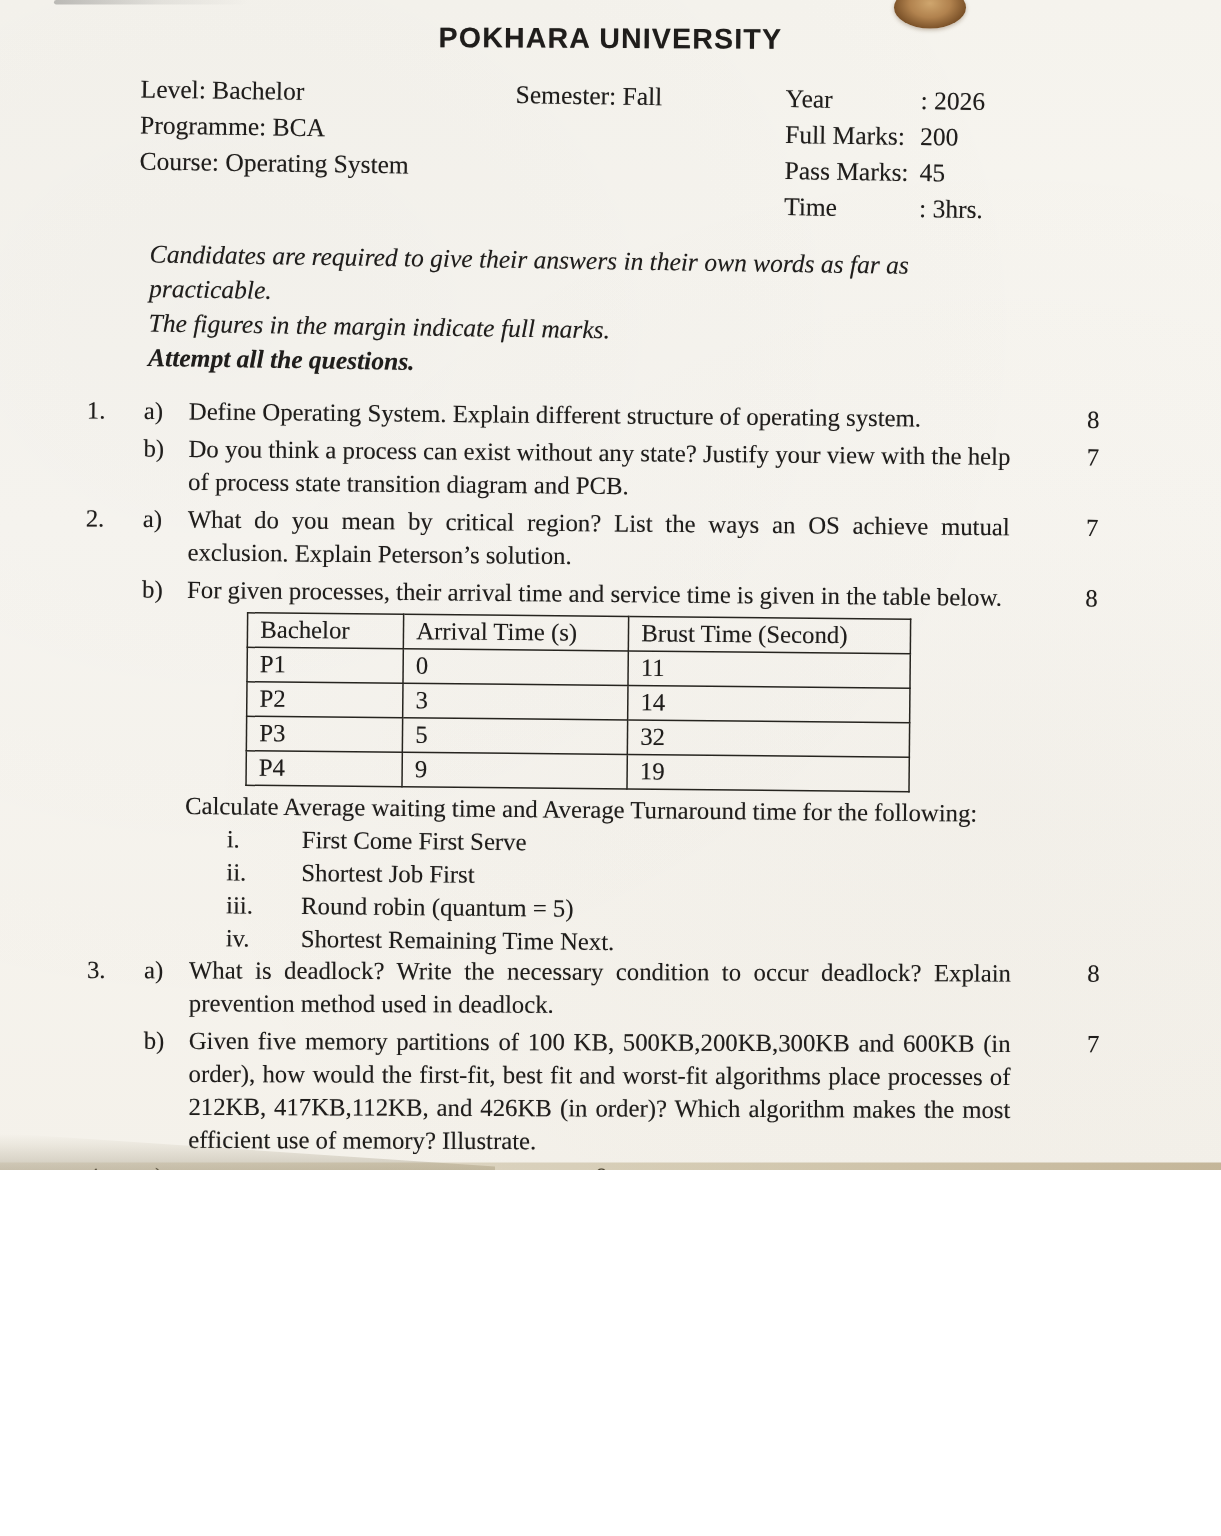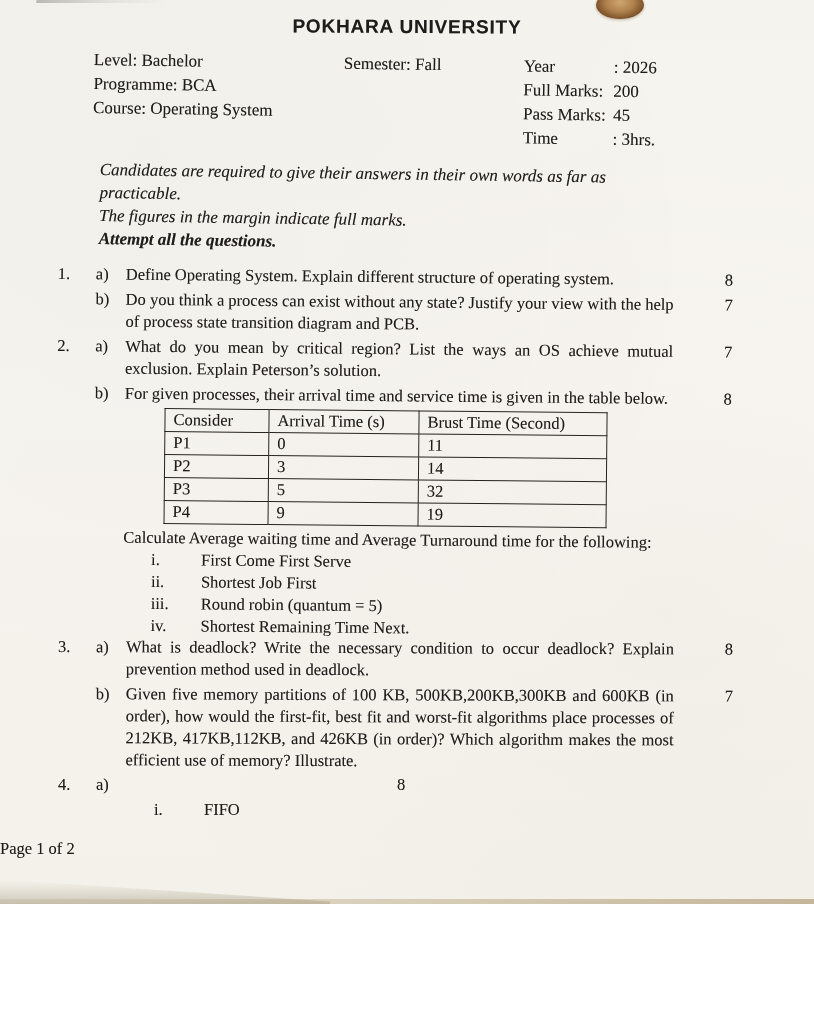--- a/index.html
+++ b/index.html
@@ -1,18 +1,18 @@
 <!DOCTYPE html>
 <html><head>
 <meta charset="utf-8">
 <style>
   html,body{margin:0;padding:0;}
   .page{
     position:relative;
-    width:814px;height:904px;
+    width:814px;height:780px;
     overflow:hidden;
     color:#1f1d1b;
     font-family:"Liberation Serif", serif;
     background:
       radial-gradient(ellipse at 18% 28%, rgba(0,0,0,0.02), transparent 62%),
       radial-gradient(ellipse at 82% 68%, rgba(70,55,30,0.025), transparent 60%),
       linear-gradient(180deg,#f5f3ed 0%, #f8f6f1 45%, #f4f1ea 100%);
   }
   .ink{ text-shadow:0 0 0.5px rgba(25,25,25,0.4); }
 
@@ -192,21 +192,21 @@
       </div>
 
       <table class="ptable">
         <colgroup>
             <col class="c1">
             <col class="c2">
             <col class="c3">
           </colgroup>
         <tbody>
             <tr>
-          <th>Consider</th>
+          <th>Bachelor</th>
           <th>Arrival Time (s)</th>
           <th>Brust Time (Second)</th>
         </tr>
         <tr>
           <td>P1</td>
           <td>0</td>
           <td>11</td>
         </tr>
         <tr>
           <td>P2</td>

